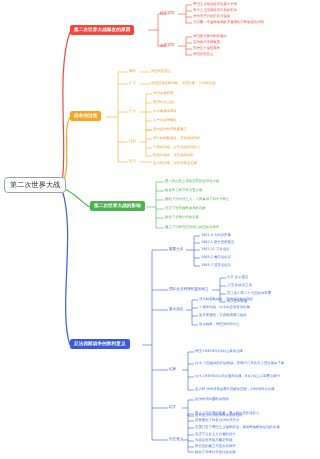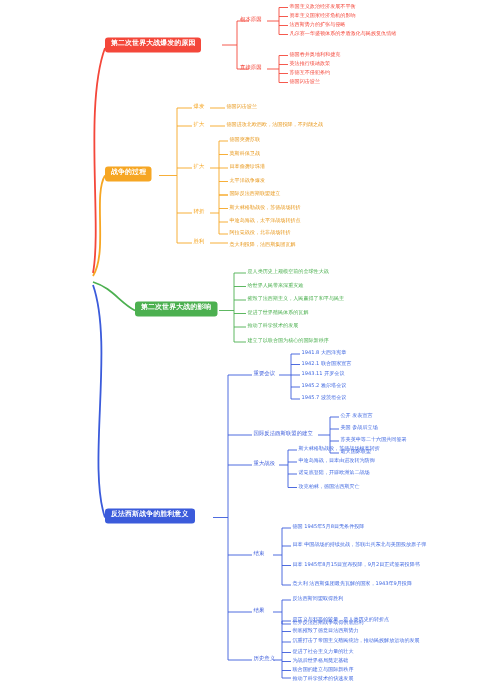--- a/index.html
+++ b/index.html
@@ -94,20 +94,21 @@
 
       <path d="M186 250 H 194 M194 236 V 266 M194 236 H 200 M194 243 H 200 M194 250 H 200 M194 258 H 200 M194 266 H 200" stroke="#3b5bdb"></path>
       <path d="M212 290 H 220 M220 278 V 302 M220 278 H 226 M220 286 H 226 M220 294 H 226 M220 302 H 226" stroke="#3b5bdb"></path>
       <path d="M186 310 H 192 M192 300 V 325 M192 300 H 198 M192 308 H 198 M192 316 H 198 M192 325 H 198" stroke="#3b5bdb"></path>
       <path d="M182 370 H 188 M188 352 V 390 M188 352 H 194 M188 364 H 194 M188 377 H 194 M188 390 H 194" stroke="#3b5bdb"></path>
       <path d="M182 408 H 188 M188 400 V 416 M188 400 H 194 M188 416 H 194" stroke="#3b5bdb"></path>
       <path d="M182 440 H 188 M188 414 V 452 M188 414 H 194 M188 421 H 194 M188 428 H 194 M188 435 H 194 M188 441 H 194 M188 447 H 194 M188 452 H 194" stroke="#3b5bdb"></path>
     </g>
   </svg>
 
+  <div class="node root">第二次世界大战</div>
 
   <div class="node pill red" style="left:70px;top:25px;">第二次世界大战爆发的原因</div>
   <div class="node lbl2 red" style="left:160px;top:11px;">根本原因</div>
   <div class="node leaf red" style="left:193px;top:2px;">帝国主义政治经济发展不平衡</div>
   <div class="node leaf red" style="left:193px;top:8px;">资本主义国家经济危机的影响</div>
   <div class="node leaf red" style="left:193px;top:14px;">法西斯势力的扩张与侵略</div>
   <div class="node leaf red" style="left:193px;top:20px;">凡尔赛—华盛顿体系的矛盾激化与民族复仇情绪</div>
   <div class="node lbl2 red" style="left:160px;top:43px;">直接原因</div>
   <div class="node leaf red" style="left:193px;top:34px;">德国吞并奥地利和捷克</div>
   <div class="node leaf red" style="left:193px;top:40px;">英法推行绥靖政策</div>

